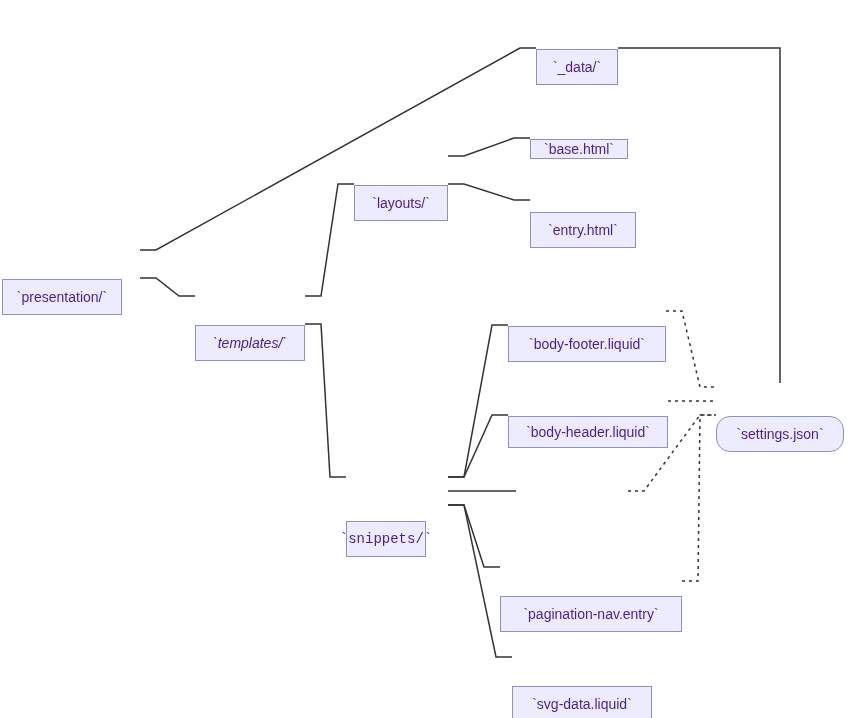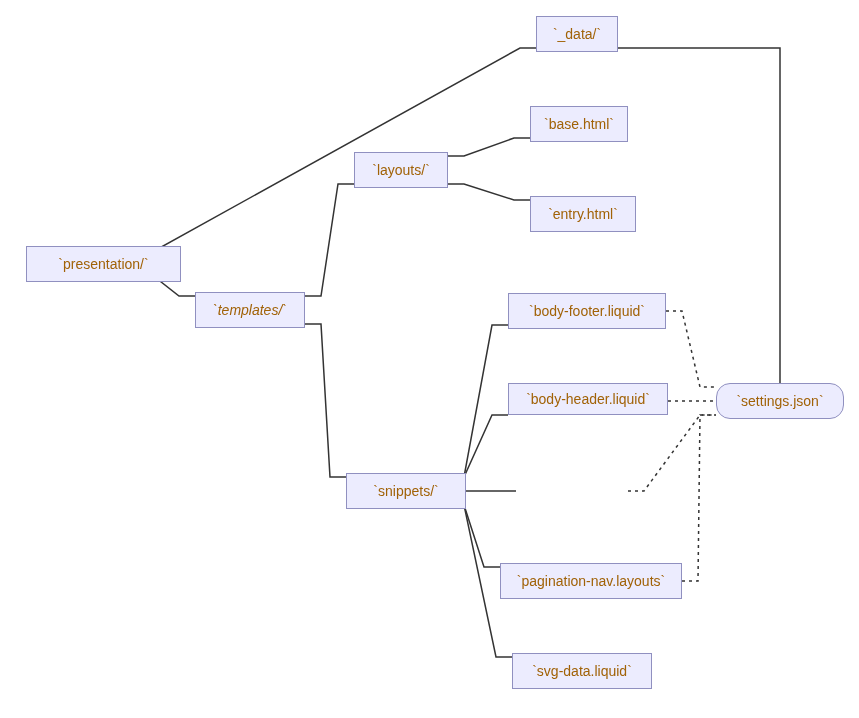--- a/index.html
+++ b/index.html
@@ -19,28 +19,29 @@
     position: absolute;
     left: 0; top: 0;
     width: 859px; height: 718px;
     pointer-events: none;
   }
   .node {
     position: absolute;
     box-sizing: border-box;
     background: #ececfe;
     border: 1px solid #9090c0;
-    color: #a16207;
+    color: #4c1d95;
     font-size: 14px;
     line-height: 1.2;
     padding: 8px 28px;
     display: flex;
     align-items: center;
     justify-content: center;
     white-space: nowrap;
+    margin-top: 33px;
   }
 </style>
 </head>
 <body>
 
 <div class="stage">
   <svg class="edges">
       <path d="M 140 250 L 156 250 L 520 48 L 536 48" fill="none" stroke="#333333" stroke-width="1.5"></path>
       <path d="M 140 278 L 156 278 L 179 296 L 195 296" fill="none" stroke="#333333" stroke-width="1.5"></path>
       <path d="M 305 296 L 321 296 L 338 184 L 354 184" fill="none" stroke="#333333" stroke-width="1.5"></path>
@@ -51,25 +52,25 @@
       <path d="M 448 477 L 464 477 L 492 415 L 508 415" fill="none" stroke="#333333" stroke-width="1.5"></path>
       <path d="M 448 491 L 464 491 L 500 491 L 516 491" fill="none" stroke="#333333" stroke-width="1.5"></path>
       <path d="M 448 505 L 464 505 L 484 567 L 500 567" fill="none" stroke="#333333" stroke-width="1.5"></path>
       <path d="M 448 505 L 464 505 L 496 657 L 512 657" fill="none" stroke="#333333" stroke-width="1.5"></path>
       <path d="M 618 48 L 780 48 L 780 383" fill="none" stroke="#333333" stroke-width="1.5"></path>
       <path d="M 666 311 L 682 311 L 700 387 L 716 387" fill="none" stroke="#333333" stroke-width="1.5" stroke-dasharray="3 4"></path>
       <path d="M 668 401 L 684 401 L 700 401 L 716 401" fill="none" stroke="#333333" stroke-width="1.5" stroke-dasharray="3 4"></path>
       <path d="M 628 491 L 644 491 L 700 415 L 716 415" fill="none" stroke="#333333" stroke-width="1.5" stroke-dasharray="3 4"></path>
       <path d="M 682 581 L 698 581 L 700 415 L 716 415" fill="none" stroke="#333333" stroke-width="1.5" stroke-dasharray="3 4"></path>
     </svg>
-<div class="node" style="left: 26px; top: 246px; width: 155px; height: 36px;">`presentation/`</div>
+<div class="node" style="left: 2px; top: 246px; width: 120px; height: 36px;">`presentation/`</div>
     <div class="node" style="left: 536px; top: 16px; width: 82px; height: 36px;">`_data/`</div>
     <div class="node" style="left: 195px; top: 292px; width: 110px; height: 36px; font-style: italic;">`templates/`</div>
     <div class="node" style="left: 354px; top: 152px; width: 94px; height: 36px;">`layouts/`</div>
-    <div class="node" style="left: 530px; top: 106px; width: 98px; height: 36px;">`base.html`</div>
-    <div class="node" style="left: 530px; top: 196px; width: 106px; height: 36px;">`entry.html`</div>
-    <div class="node" style="left: 346px; top: 473px; width: 120px; height: 36px;">`snippets/`</div>
+    <div class="node" style="left: 530px; top: 106px; width: 98px; height: 20px;">`base.html`</div>
+    <div class="node" style="left: 530px; top: 179px; width: 106px; height: 36px;">`entry.html`</div>
+    <div class="node" style="left: 346px; top: 488px; width: 80px; height: 36px; font-family: Liberation Mono, monospace;">`snippets/`</div>
     <div class="node" style="left: 508px; top: 293px; width: 158px; height: 36px;">`body-footer.liquid`</div>
     <div class="node" style="left: 508px; top: 383px; width: 160px; height: 32px;">`body-header.liquid`</div>
-    <div class="node" style="left: 500px; top: 563px; width: 182px; height: 36px;">`pagination-nav.layouts`</div>
+    <div class="node" style="left: 500px; top: 563px; width: 182px; height: 36px;">`pagination-nav.entry`</div>
     <div class="node" style="left: 512px; top: 653px; width: 140px; height: 36px;">`svg-data.liquid`</div>
     <div class="node" style="left: 716px; top: 383px; width: 128px; height: 36px; border-radius: 14px;">`settings.json`</div>
   </div>
 
 </body></html>

